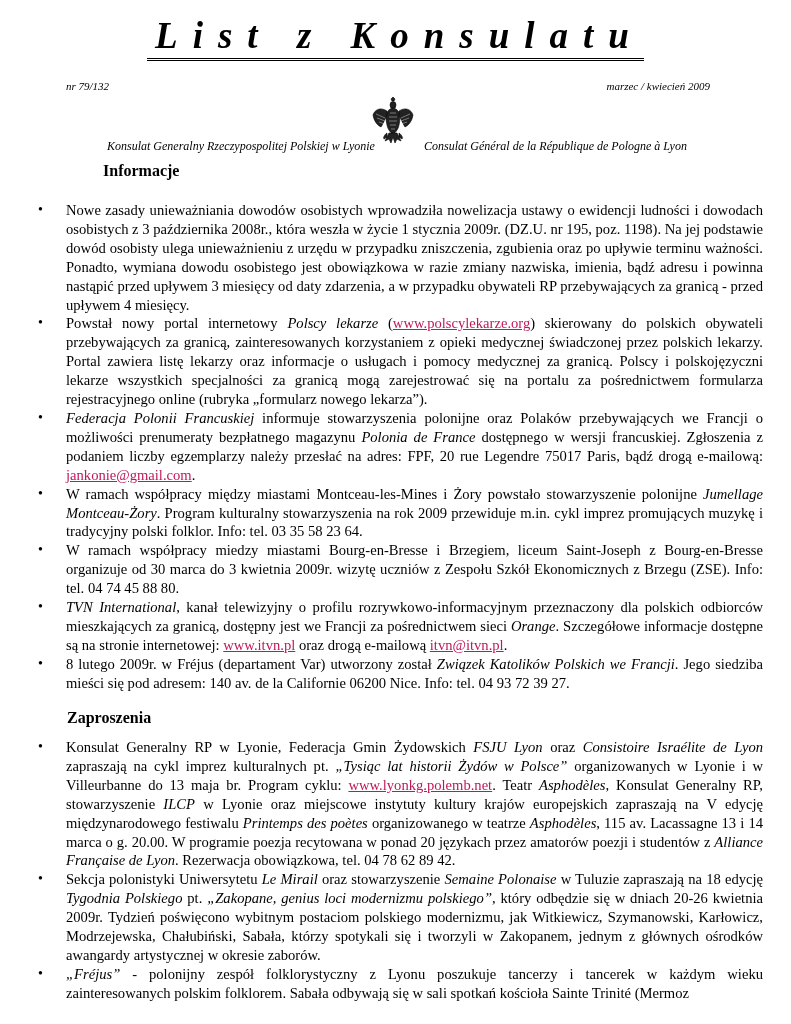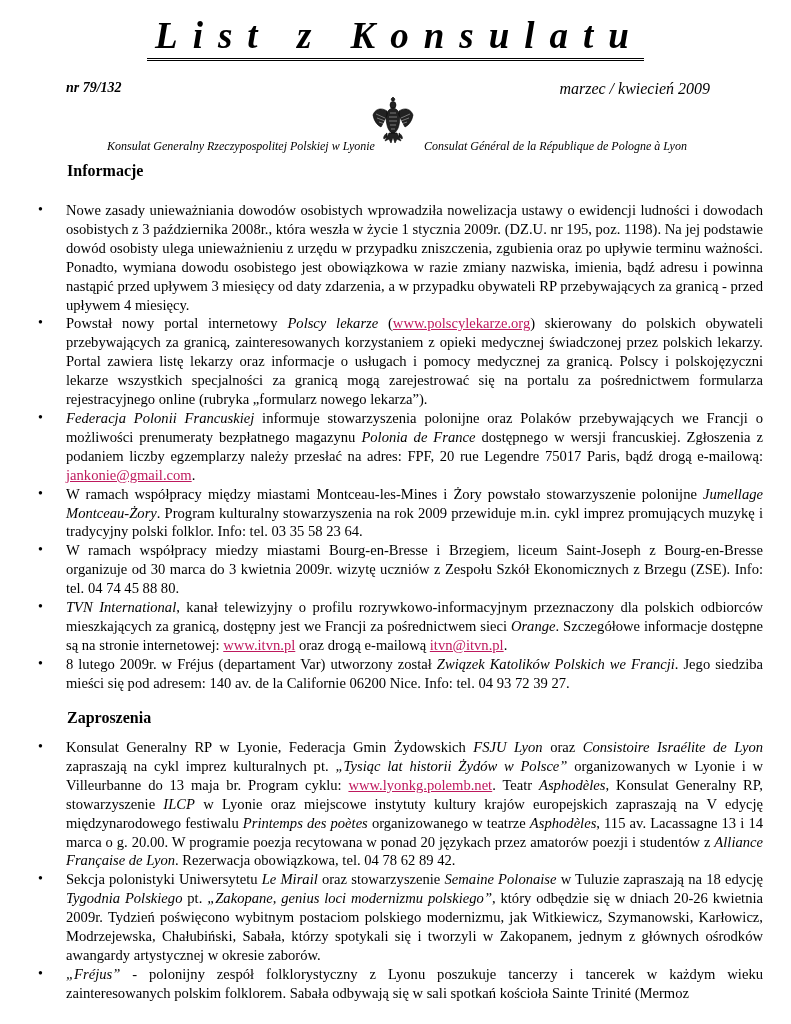--- a/index.html
+++ b/index.html
@@ -3,22 +3,22 @@
 <meta charset="utf-8">
 <style>
   html, body { margin: 0; padding: 0; background: #ffffff; }
   body { width: 791px; height: 1024px; overflow: hidden; position: relative; font-family: "Liberation Serif", serif; color: #000; }
   .title {
     position: absolute; left: 0; width: 791px; top: 14px; text-align: center;
     font-family: "Liberation Serif", serif; font-weight: bold; font-style: italic;
     font-size: 37px; letter-spacing: 15px; line-height: 44px;
   }
   .title span { display: inline-block; border-bottom: 3px double #000; padding: 0 0 0 8px; }
-  .meta-left { position: absolute; left: 66px; top: 80px; font-style: italic; font-size: 14px; font-weight: bold; }
-  .meta-right { position: absolute; right: 81px; top: 80px; font-style: italic; font-size: 16px; }
+  .meta-left { position: absolute; left: 66px; top: 80px; font-style: italic; font-size: 11px; }
+  .meta-right { position: absolute; right: 81px; top: 80px; font-style: italic; font-size: 11px; }
   .consul-pl { position: absolute; left: 107px; top: 139px; font-style: italic; font-size: 12px; }
   .consul-fr { position: absolute; left: 424px; top: 139px; font-style: italic; font-size: 12px; }
   .eagle { position: absolute; left: 371px; top: 97px; width: 44px; height: 48px; }
   .section-heading { position: absolute; left: 67px; font-weight: bold; font-size: 16px; }
   .list { position: absolute; left: 0; width: 791px; }
   .item { position: relative; padding-left: 66px; width: 697px; font-size: 14.6px; line-height: 18.9px; text-align: justify; }
   .item .bullet { position: absolute; left: 38px; top: 0; font-size: 14px; }
   a, .link { color: #be185d; text-decoration: underline; }
   i { font-style: italic; }
 </style>
@@ -44,21 +44,21 @@
   <g stroke="#fff" stroke-width="0.5" fill="none" opacity="0.8">
     <path d="M5 17 L14 21 M6 21 L14 24 M8 25 L14 27"></path>
     <path d="M39 17 L30 21 M38 21 L30 24 M36 25 L30 27"></path>
     <path d="M19 16 L25 16 M18 20 L26 20 M18 24 L26 24 M19 28 L25 28 M20 32 L24 32"></path>
   </g>
 </svg>
 
 <div class="consul-pl">Konsulat Generalny Rzeczypospolitej Polskiej w Lyonie</div>
 <div class="consul-fr">Consulat Général de la République de Pologne à Lyon</div>
 
-<div class="section-heading" style="top:162px;">Informacje</div>
+<div class="section-heading" style="top:162px;margin-left:36px;">Informacje</div>
 <div class="list" style="top:201px;">
     <div class="item"><span class="bullet">•</span><span>Nowe zasady unieważniania dowodów osobistych wprowadziła nowelizacja ustawy o ewidencji ludności i dowodach osobistych z 3 października 2008r., która weszła w życie 1 stycznia 2009r. (DZ.U. nr 195, poz. 1198). Na jej podstawie dowód osobisty ulega unieważnieniu z urzędu w przypadku zniszczenia, zgubienia oraz po upływie terminu ważności. Ponadto, wymiana dowodu osobistego jest obowiązkowa w razie zmiany nazwiska, imienia, bądź adresu i powinna nastąpić przed upływem 3 miesięcy od daty zdarzenia, a w przypadku obywateli RP przebywających za granicą - przed upływem 4 miesięcy.</span></div>
     <div class="item"><span class="bullet">•</span><span>Powstał nowy portal internetowy </span><i>Polscy lekarze</i><span> (</span><span class="link">www.polscylekarze.org</span><span>) skierowany do polskich obywateli przebywających za granicą, zainteresowanych korzystaniem z opieki medycznej świadczonej przez polskich lekarzy. Portal zawiera listę lekarzy oraz informacje o usługach i pomocy medycznej za granicą. Polscy i polskojęzyczni lekarze wszystkich specjalności za granicą mogą zarejestrować się na portalu za pośrednictwem formularza rejestracyjnego online (rubryka „formularz nowego lekarza”).</span></div>
     <div class="item"><span class="bullet">•</span><i>Federacja Polonii Francuskiej</i><span> informuje stowarzyszenia polonijne oraz Polaków przebywających we Francji o możliwości prenumeraty bezpłatnego magazynu </span><i>Polonia de France</i><span> dostępnego w wersji francuskiej. Zgłoszenia z podaniem liczby egzemplarzy należy przesłać na adres: FPF, 20 rue Legendre 75017 Paris, bądź drogą e-mailową: </span><span class="link">jankonie@gmail.com</span><span>.</span></div>
     <div class="item"><span class="bullet">•</span><span>W ramach współpracy między miastami Montceau-les-Mines i Żory powstało stowarzyszenie polonijne </span><i>Jumellage Montceau-Żory</i><span>. Program kulturalny stowarzyszenia na rok 2009 przewiduje m.in. cykl imprez promujących muzykę i tradycyjny polski folklor. Info: tel. 03 35 58 23 64.</span></div>
     <div class="item"><span class="bullet">•</span><span>W ramach współpracy miedzy miastami Bourg-en-Bresse i Brzegiem, liceum Saint-Joseph z Bourg-en-Bresse organizuje od 30 marca do 3 kwietnia 2009r. wizytę uczniów z Zespołu Szkół Ekonomicznych z Brzegu (ZSE). Info: tel. 04 74 45 88 80.</span></div>
     <div class="item"><span class="bullet">•</span><i>TVN International</i><span>, kanał telewizyjny o profilu rozrywkowo-informacyjnym przeznaczony dla polskich odbiorców mieszkających za granicą, dostępny jest we Francji za pośrednictwem sieci </span><i>Orange</i><span>. Szczegółowe informacje dostępne są na stronie internetowej: </span><span class="link">www.itvn.pl</span><span> oraz drogą e-mailową </span><span class="link">itvn@itvn.pl</span><span>.</span></div>
     <div class="item"><span class="bullet">•</span><span>8 lutego 2009r. w Fréjus (departament Var) utworzony został </span><i>Związek Katolików Polskich we Francji</i><span>. Jego siedziba mieści się pod adresem: 140 av. de la Californie 06200 Nice. Info: tel. 04 93 72 39 27.</span></div>
   </div>
 

